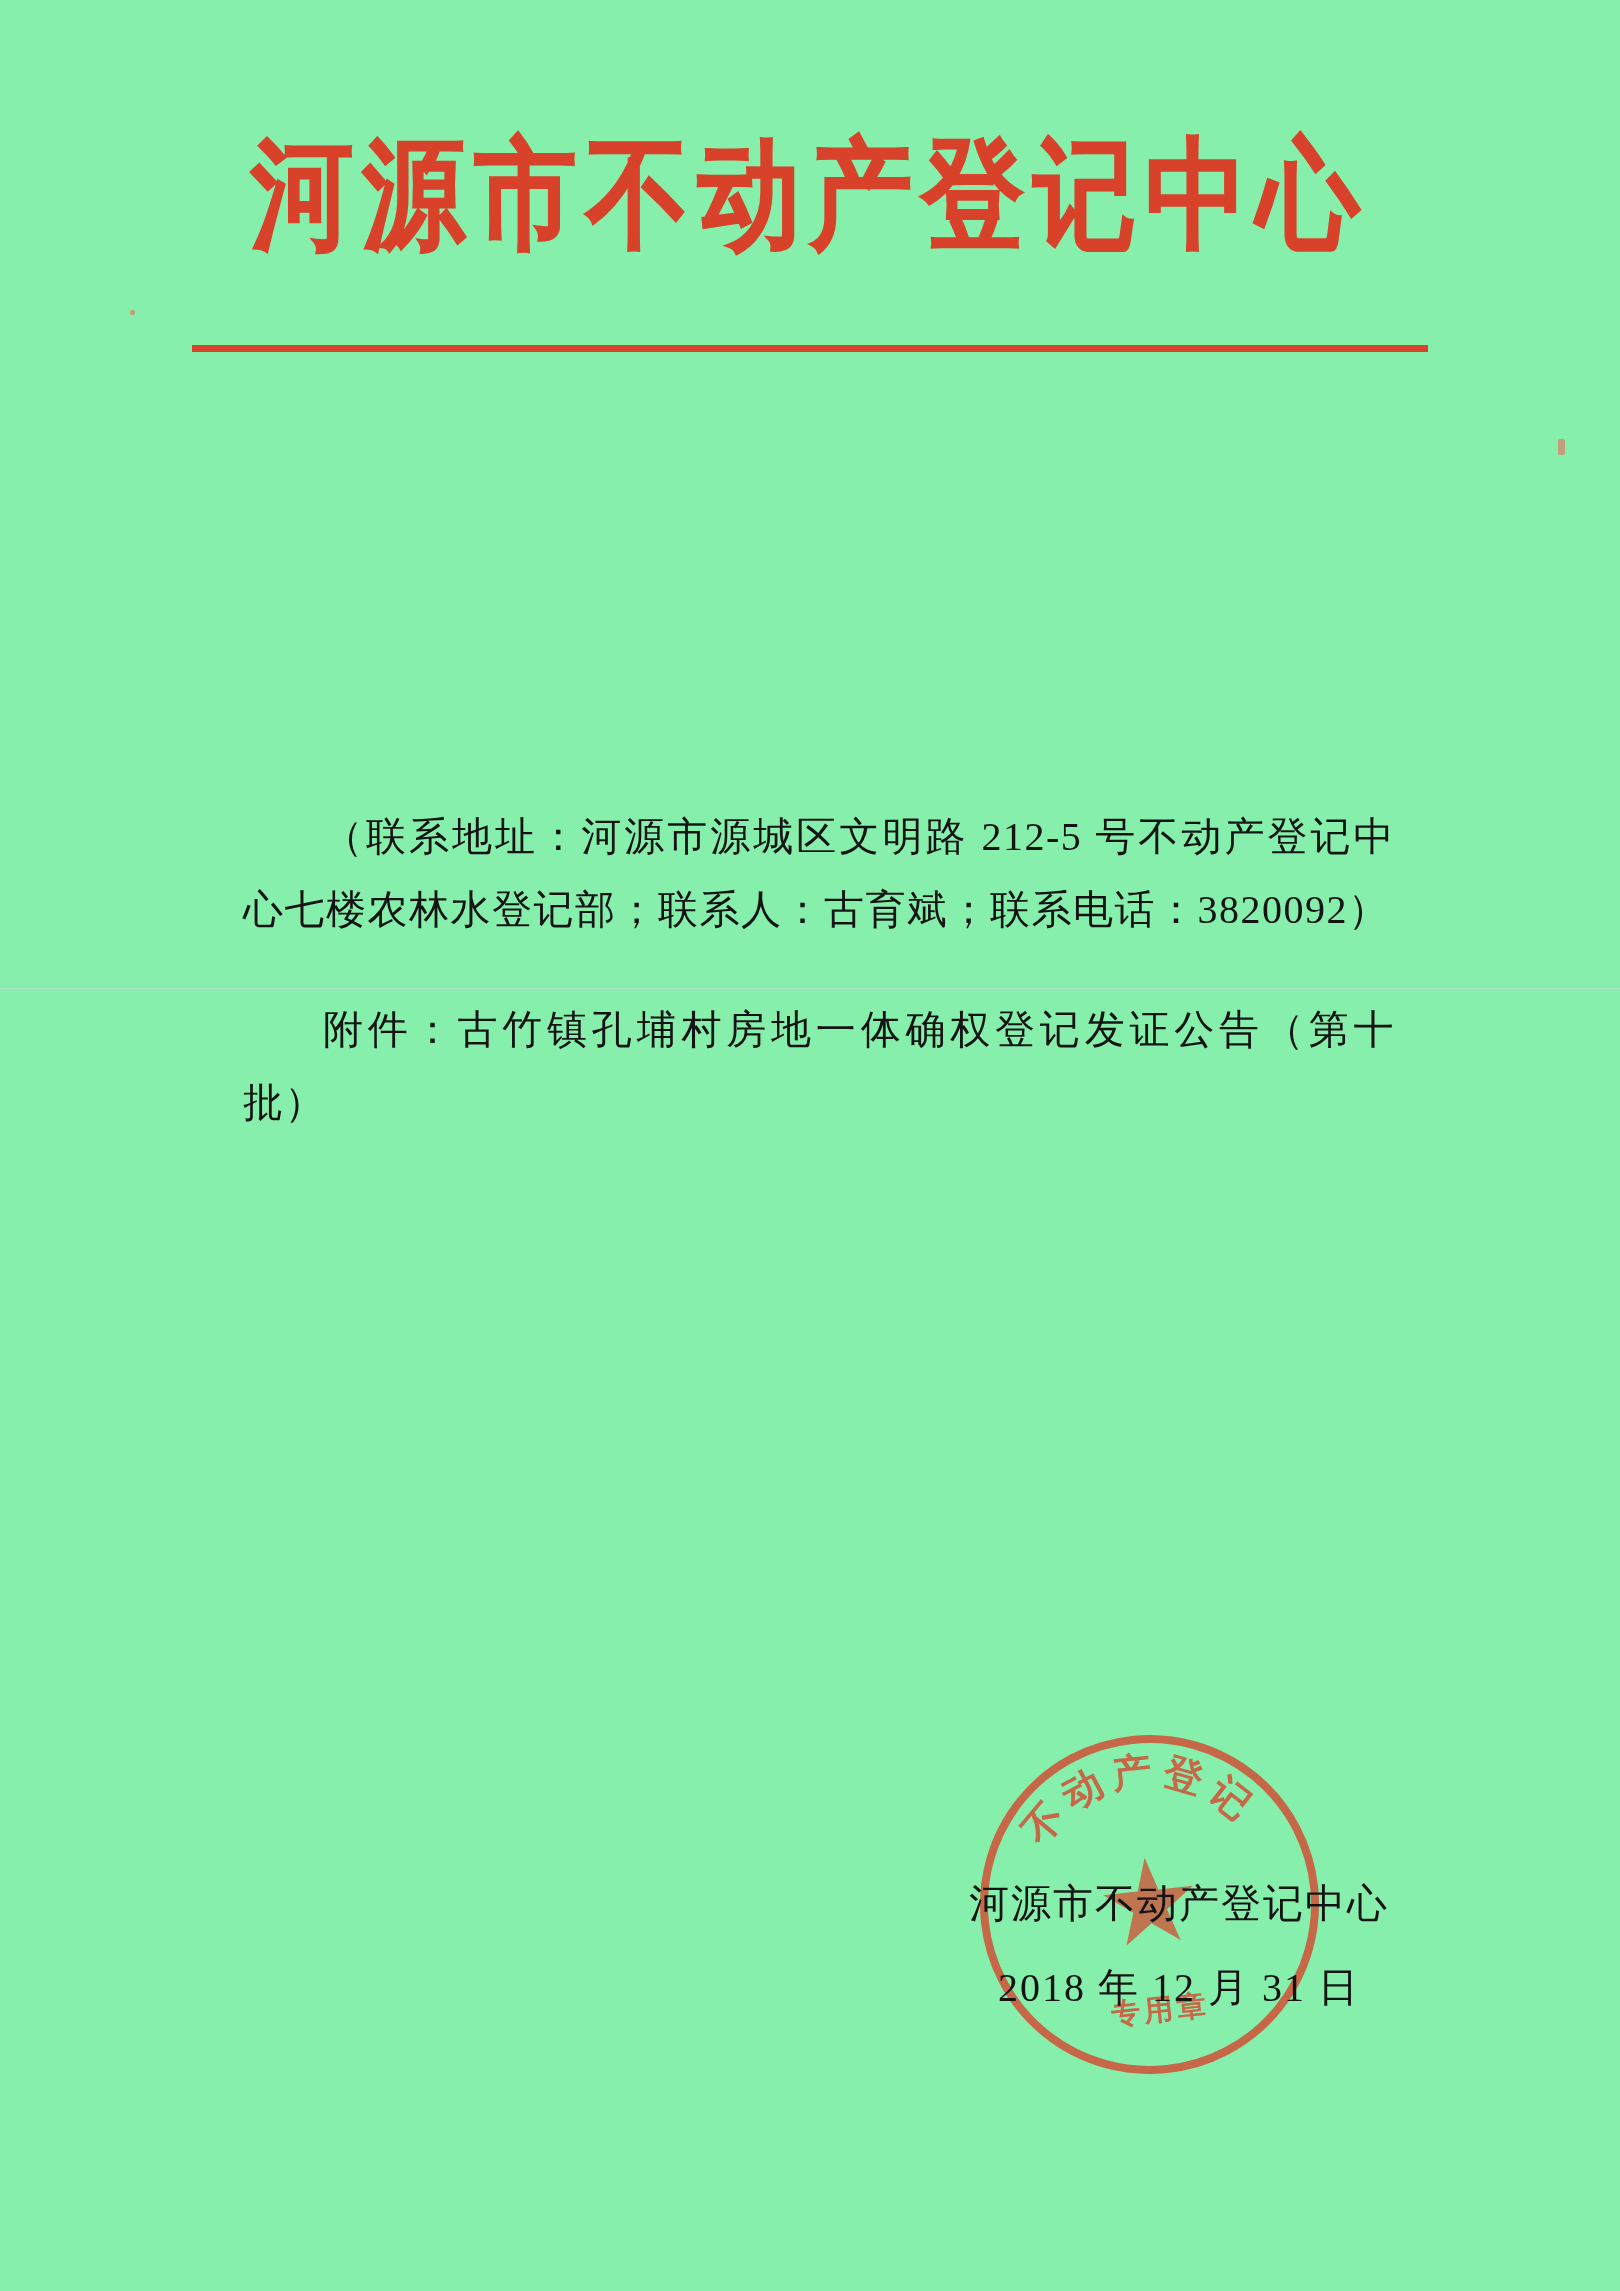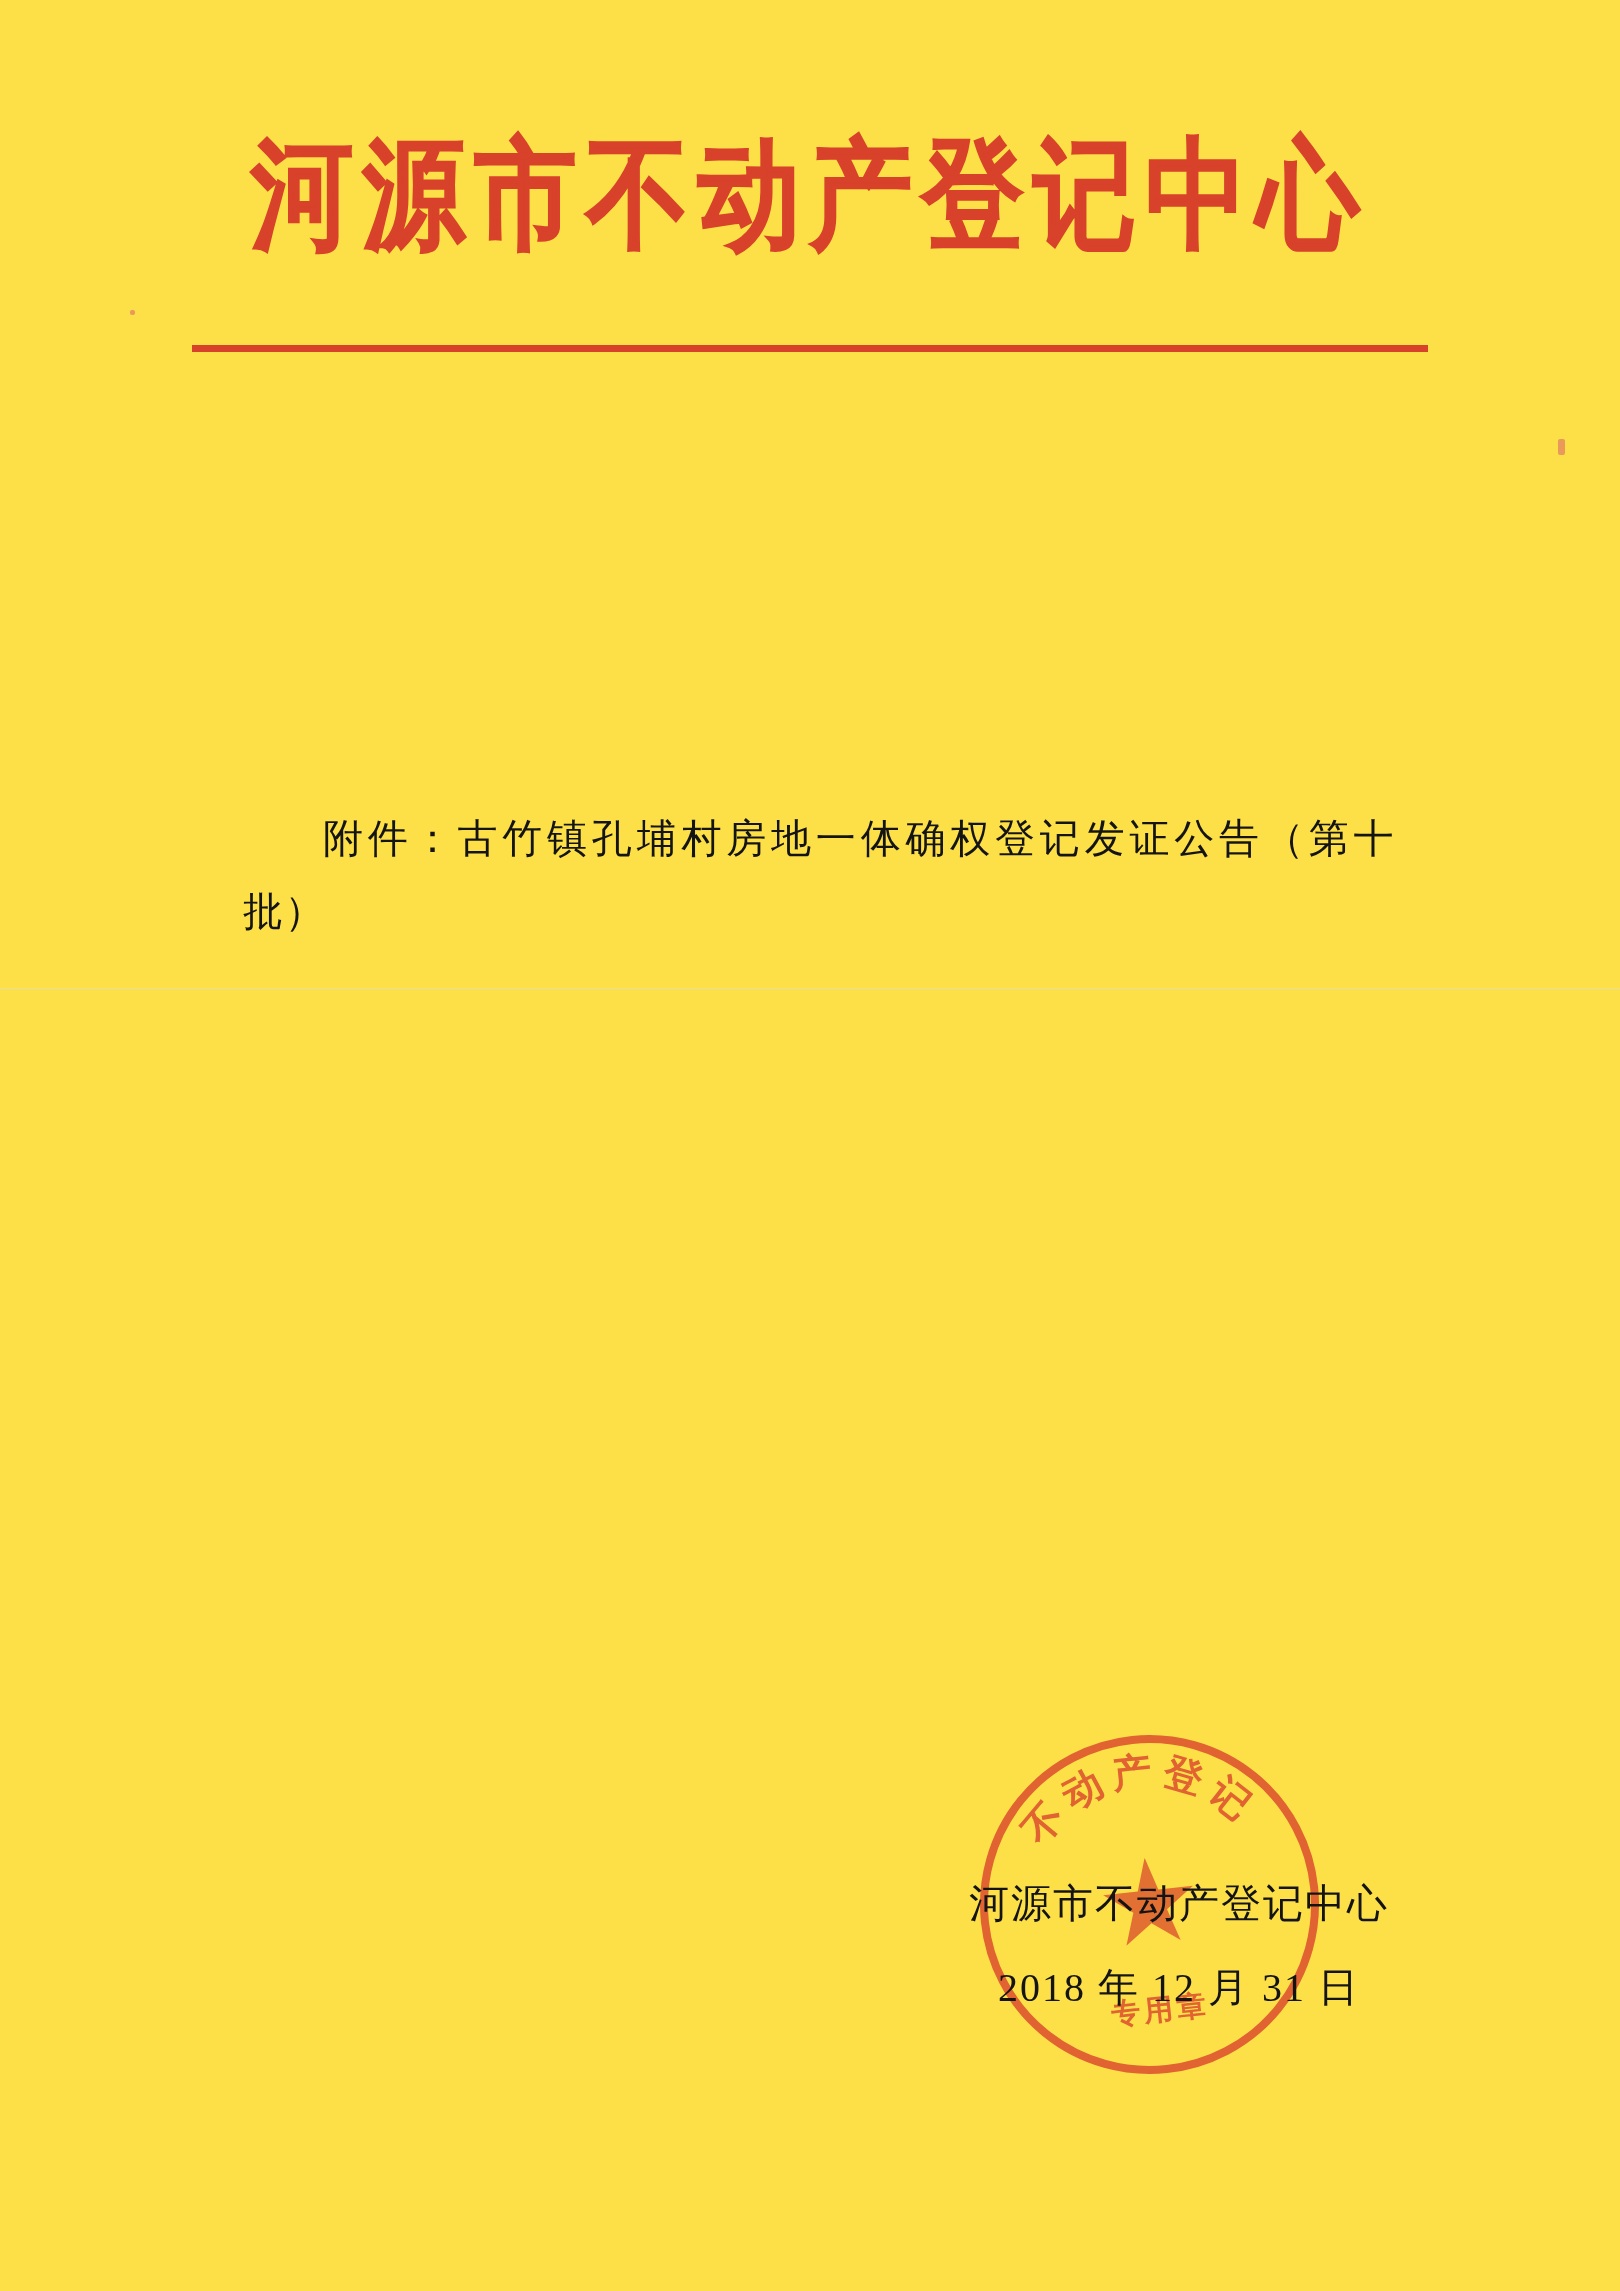--- a/index.html
+++ b/index.html
@@ -12,21 +12,21 @@
     height: 2292px;
     position: relative;
     font-family: "Liberation Serif", "DejaVu Serif", serif;
     color: #1a1a1a;
     overflow: hidden;
   }
 
   .page {
     position: absolute;
     inset: 0;
-    background: #fde047;
+    background: #86efac;
   }
 
   
   .scanline {
     position: absolute;
     left: 0;
     right: 0;
     height: 1px;
     background: #cfe0ea;
     opacity: .55;
@@ -194,20 +194,21 @@
 
   <div class="doc-header">
     <div class="org-title">河源市不动产登记中心</div>
   </div>
 
   <div class="red-rule"></div>
 
 
 
   <div class="body-block">
+    <p class="para indent gap-1">（联系地址：河源市源城区文明路 212-5 号不动产登记中心七楼农林水登记部；联系人：古育斌；联系电话：3820092）</p>
     <p class="para indent gap-2">附件：古竹镇孔埔村房地一体确权登记发证公告（第十批）</p>
   </div>
 
   <div class="seal">
     <div class="seal-inner">
       <svg class="seal-arc" viewBox="0 0 330 330">
         <defs>
           <path id="sealArc" d="M 42,190 A 125,125 0 1 1 288,190"></path>
         </defs>
         <text>

